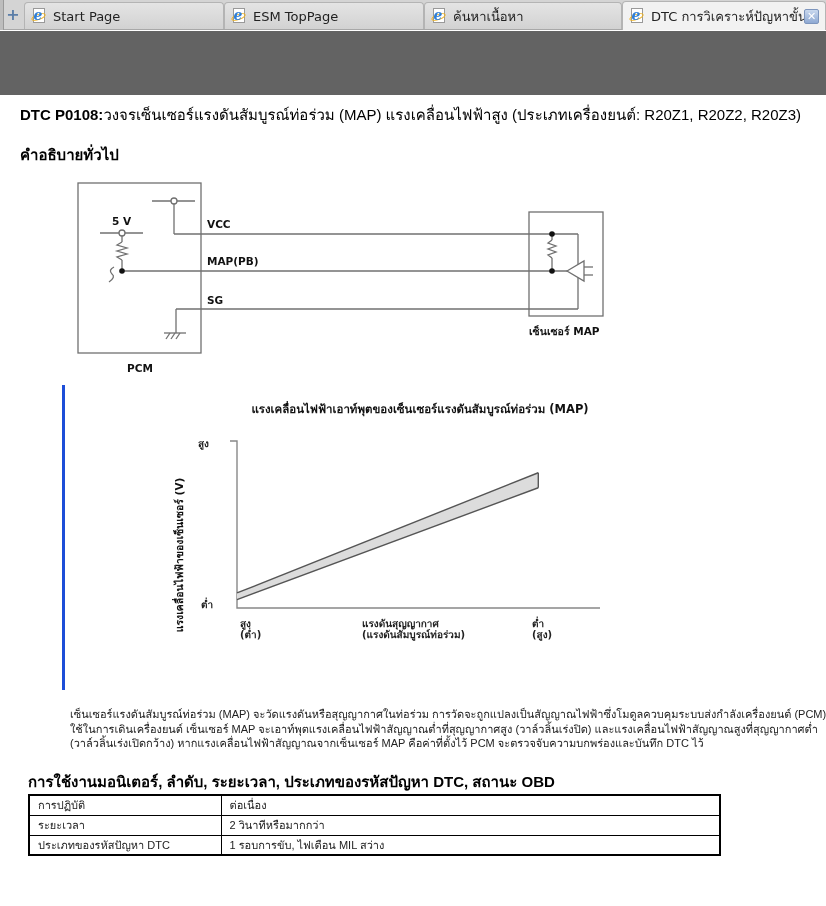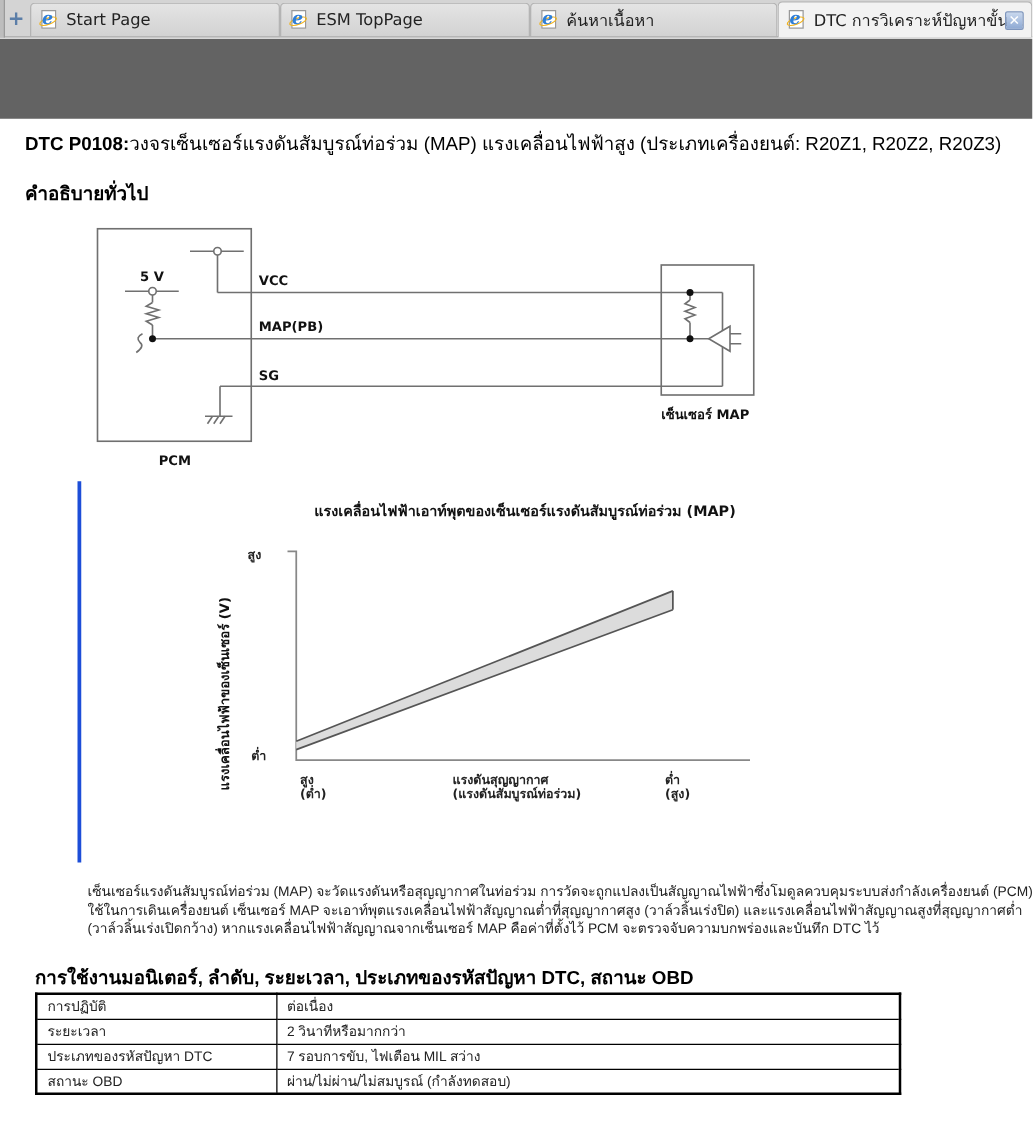--- a/index.html
+++ b/index.html
@@ -168,21 +168,17 @@
         <tr>
           <td class="k">การปฏิบัติ</td>
           <td>ต่อเนื่อง</td>
         </tr>
         <tr>
           <td class="k">ระยะเวลา</td>
           <td>2 วินาทีหรือมากกว่า</td>
         </tr>
         <tr>
           <td class="k">ประเภทของรหัสปัญหา DTC</td>
-          <td>7 รอบการขับ, ไฟเตือน MIL สว่าง</td>
-        </tr>
-        <tr>
-          <td class="k">สถานะ OBD</td>
-          <td>ผ่าน/ไม่ผ่าน/ไม่สมบูรณ์ (กำลังทดสอบ)</td>
+          <td>1 รอบการขับ, ไฟเตือน MIL สว่าง</td>
         </tr>
       </tbody>
   </table>
 </div>
 
 </body></html>

